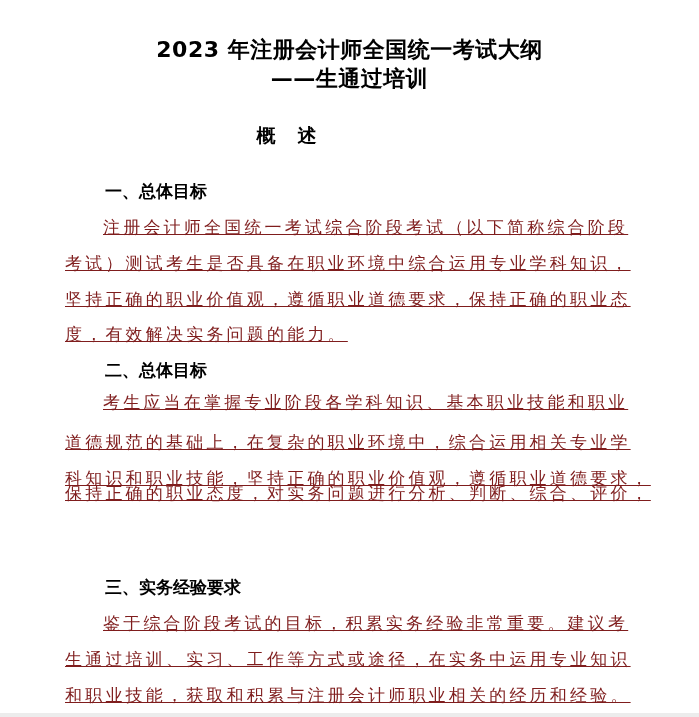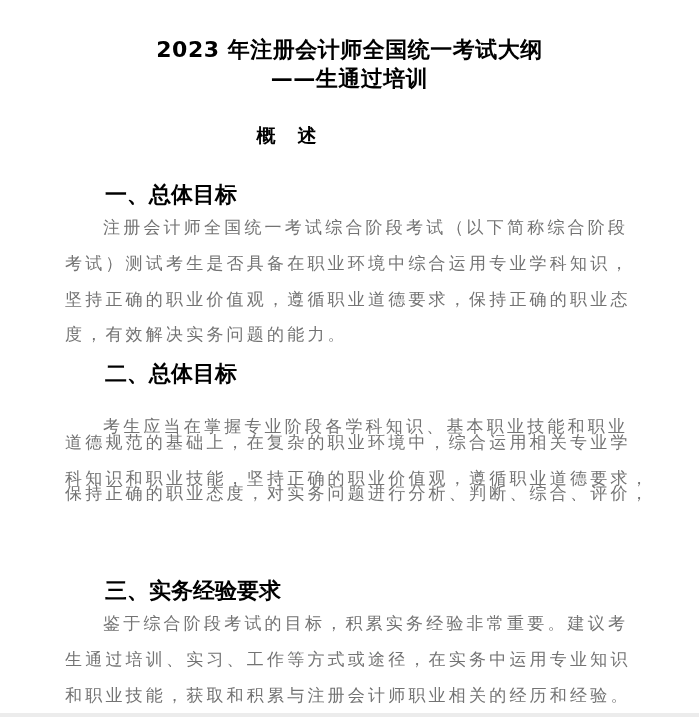--- a/index.html
+++ b/index.html
@@ -20,47 +20,48 @@
     .t2 { top: 64px; }
     .overview {
       position: absolute; top: 123px; left: 0; width: 573px; text-align: center;
       font-family: "DejaVu Sans", "Liberation Sans", sans-serif;
       font-weight: bold; font-size: 19px; word-spacing: 22px;
     }
     .overview span + span { margin-left: 22px; }
     .heading {
       position: absolute; left: 105px;
       font-family: "DejaVu Sans", "Liberation Sans", sans-serif;
-      font-weight: bold; font-size: 22px;
+      font-weight: bold; font-size: 17px;
     }
     .line {
       position: absolute; left: 65px; width: 560px;
       font-size: 17px; letter-spacing: 3.2px; white-space: nowrap;
-      color: #737373;
+      color: #7f1d1d;
+      text-decoration: underline;
     }
     .indent { left: 103px; }
   </style>
 </head>
 <body>
 
 <div class="page">
   <div class="title t1">2023 年注册会计师全国统一考试大纲</div>
   <div class="title t2">——生通过培训</div>
   <div class="overview">
     <span>概</span><span>述</span>
   </div>
 
   <div class="heading" style="top:180px">一、总体目标</div>
   <div class="line indent" style="top:216px">注册会计师全国统一考试综合阶段考试（以下简称综合阶段</div>
   <div class="line" style="top:252px">考试）测试考生是否具备在职业环境中综合运用专业学科知识，</div>
   <div class="line" style="top:288px">坚持正确的职业价值观，遵循职业道德要求，保持正确的职业态</div>
   <div class="line" style="top:323px">度，有效解决实务问题的能力。</div>
 
   <div class="heading" style="top:359px">二、总体目标</div>
-  <div class="line indent" style="top:415px">考生应当在掌握专业阶段各学科知识、基本职业技能和职业</div>
+  <div class="line indent" style="top:391px">考生应当在掌握专业阶段各学科知识、基本职业技能和职业</div>
   <div class="line" style="top:431px">道德规范的基础上，在复杂的职业环境中，综合运用相关专业学</div>
   <div class="line" style="top:467px">科知识和职业技能，坚持正确的职业价值观，遵循职业道德要求，</div>
   <div class="line" style="top:482px">保持正确的职业态度，对实务问题进行分析、判断、综合、评价，</div>
 
   <div class="heading" style="top:576px">三、实务经验要求</div>
   <div class="line indent" style="top:612px">鉴于综合阶段考试的目标，积累实务经验非常重要。建议考</div>
   <div class="line" style="top:648px">生通过培训、实习、工作等方式或途径，在实务中运用专业知识</div>
   <div class="line" style="top:684px">和职业技能，获取和积累与注册会计师职业相关的经历和经验。</div>
 </div>
 <div class="bottom-strip"></div>

